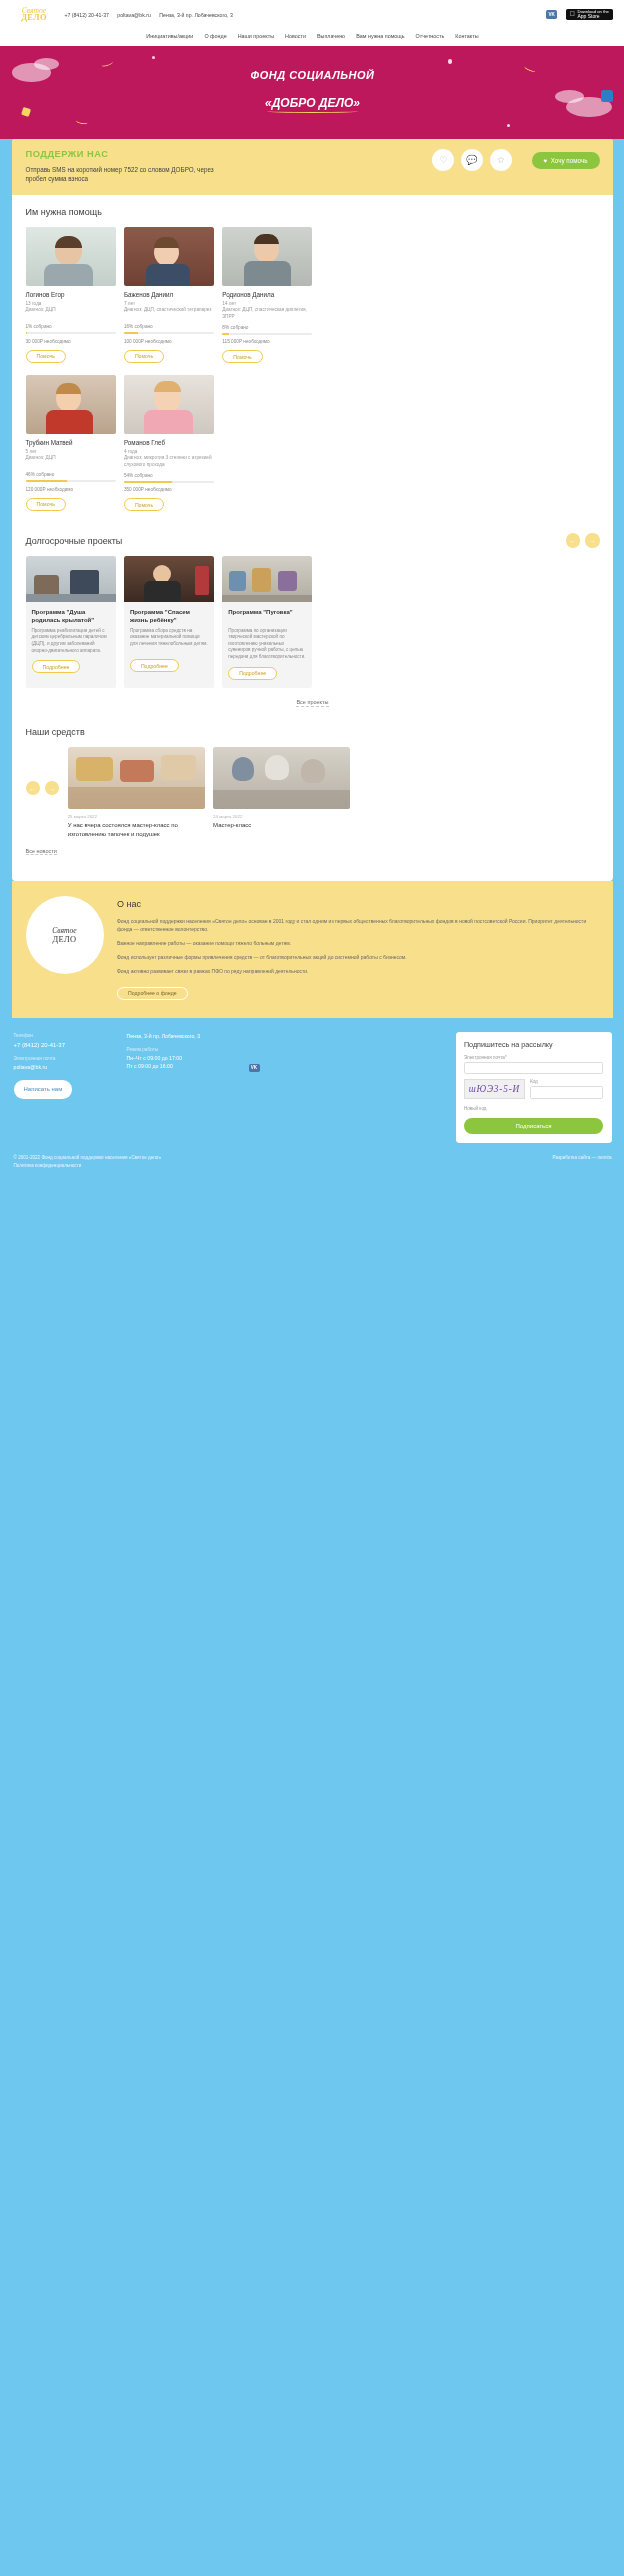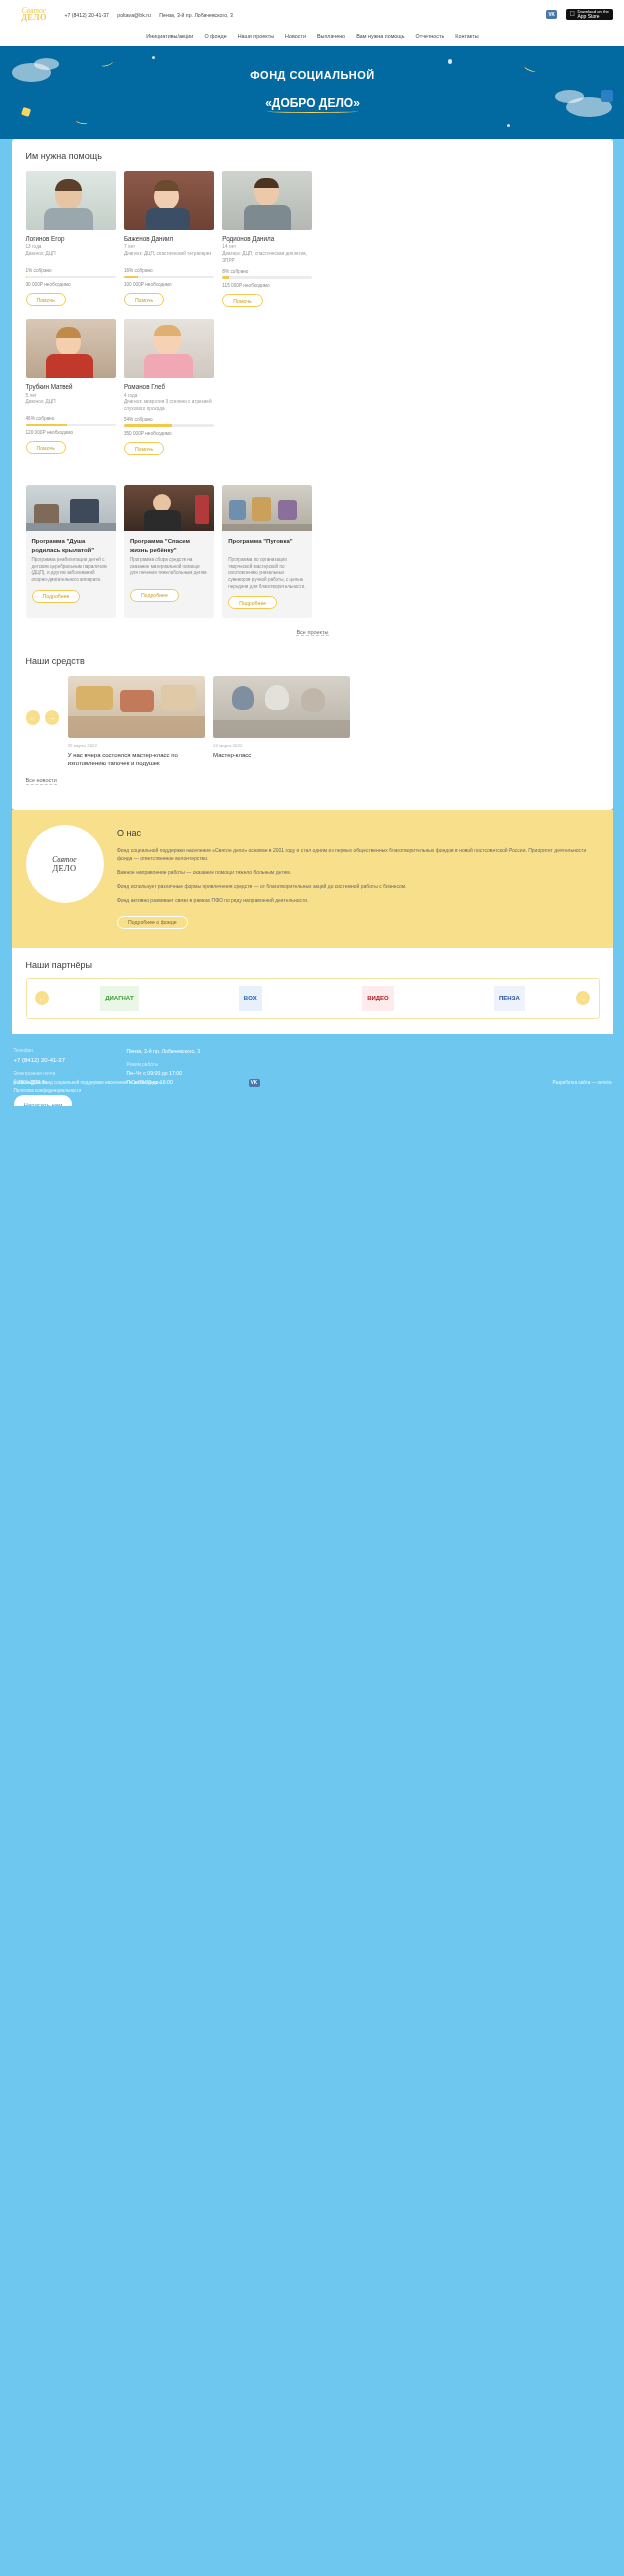--- a/index.html
+++ b/index.html
@@ -60,23 +60,24 @@
     font-size: 5.4px;
     color: #4a4a4a;
     position: relative;
     z-index: 5;
   }
   .nav a { color: #4a4a4a; text-decoration: none; white-space: nowrap; }
 
   
   .hero {
     position: relative;
-    background: #0369a1;
+    background: #be185d;
     height: 93px;
     overflow: hidden;
+    font-style: italic;
   }
   .hero .headline {
     position: absolute; left: 0; right: 0; top: 22px;
     text-align: center; color: #fff;
     font-family: "Liberation Sans", sans-serif;
   }
   .hero .h1 { font-size: 11px; font-weight: bold; letter-spacing: 0.5px; line-height: 1.35; }
   .hero .h2 {
     display: inline-block; margin-top: 6px;
     font-size: 12px; font-weight: bold; color: #fff;
@@ -345,20 +346,33 @@
     <div class="headline">
       <div class="h1">ФОНД СОЦИАЛЬНОЙ</div>
       <div class="h2wrap">
         <div class="h2">«ДОБРО ДЕЛО»</div>
       </div>
     </div>
   </div>
 
   <div class="content">
 
+    <div class="support">
+      <h2>ПОДДЕРЖИ НАС</h2>
+      <p>Отправь SMS на короткий номер 7522 со словом ДОБРО, через пробел сумма взноса</p>
+      <div class="bubbles">
+        <span class="bubble">♡</span>
+        <span class="bubble b3">💬</span>
+        <span class="bubble">☆</span>
+      </div>
+      <button class="btn-help">
+        <span>♥</span>
+        <span>Хочу помочь</span>
+      </button>
+    </div>
 
     <div class="section">
       <h3>Им нужна помощь</h3>
       <div class="grid3">
 
         <div class="card-need">
           <div class="photo">
             <div class="ph" style="background:linear-gradient(#dfe7e2,#c3cfc8)">
               <div style="position:absolute;left:29px;top:10px;width:27px;height:29px;border-radius:50%;background:#e7c4a4"></div>
               <div style="position:absolute;left:29px;top:8.4px;width:27px;height:12px;border-radius:13.5px 13.5px 0 0;background:#5a3f2c"></div>
@@ -450,20 +464,27 @@
           <div class="bar">
               <i style="width:54%"></i>
             </div>
           <div class="need-sum"><span>350 000Р</span> <span>необходимо</span></div>
           <button class="btn-small">Помочь</button>
         </div>
       </div>
     </div>
 
     <div class="section" style="padding-top:18.6px;">
+      <div class="projects-head">
+        <h3 style="margin:0;">Долгосрочные проекты</h3>
+        <div class="arrows">
+          <span class="arrow">←</span>
+          <span class="arrow">→</span>
+        </div>
+      </div>
       <div class="proj-grid">
 
         <div class="proj">
           <div class="photo">
             <div class="ph" style="background:linear-gradient(#cfd6d9,#aeb7bb)">
               <div style="position:absolute;left:8.4px;top:18.6px;width:25px;height:22px;background:#7d6a58;border-radius:3.4px"></div>
               <div style="position:absolute;left:44px;top:13.5px;width:29px;height:25px;background:#3e4a5a;border-radius:2.5px"></div>
               <div style="position:absolute;left:0;bottom:0;width:90px;height:8.4px;background:#8a9299"></div>
             </div>
           </div>
@@ -554,53 +575,54 @@
     <div class="txt">
       <h3>О нас</h3>
       <p>Фонд социальной поддержки населения «Святое дело» основан в 2001 году и стал одним из первых общественных благотворительных фондов в новой постсоветской России. Приоритет деятельности фонда — ответственное волонтерство.</p>
       <p>Важное направление работы — оказание помощи тяжело больным детям.</p>
       <p>Фонд использует различные формы привлечения средств — от благотворительных акций до системной работы с бизнесом.</p>
       <p>Фонд активно развивает связи в рамках ПФО по ряду направлений деятельности.</p>
       <button class="btn-small">Подробнее о фонде</button>
     </div>
   </div>
 
-  <div class="partners">
-    <h3>Наши партнёры</h3>
-    <div class="partner-row">
-      <span class="arrow">←</span>
-      <div class="partner-logos">
-        <span class="plogo" style="background:#eaf6e6;color:#3aa03a;">ДИАГНАТ</span>
-        <span class="plogo" style="background:#e8f0fb;color:#1f5fa8;">BOX</span>
-        <span class="plogo" style="background:#fdeceb;color:#b02020;">ВИДЕО</span>
-        <span class="plogo" style="background:#eef2fb;color:#1f4e9c;">ПЕНЗА</span>
-      </div>
-      <span class="arrow">→</span>
-    </div>
-  </div>
 
   <div class="footer">
     <div class="col c1">
       <div class="lbl">Телефон</div>
       <div class="val">+7 (8412) 20-41-37</div>
       <div class="lbl" style="margin-top:5px;">Электронная почта</div>
       <div>poltava@bk.ru</div>
       <div class="write-btn">Написать нам</div>
     </div>
     <div class="col c2">
       <div>Пенза, 3-й пр. Лобачевского, 3</div>
       <div class="lbl" style="margin-top:5px;">Режим работы</div>
       <div>Пн–Чт с 09:00 до 17:00</div>
       <div>Пт с 09:00 до 16:00</div>
     </div>
     <div class="col c3">
       <div style="margin-top:32px;">
         <span class="vk-badge">VK</span>
       </div>
     </div>
+    <div class="subscribe">
+      <h4>Подпишитесь на рассылку</h4>
+      <label>Электронная почта*</label>
+      <input type="text" value="" style="">
+      <div class="captcha-row">
+        <span class="captcha-img">шЮЭ3-5-И</span>
+        <span class="captcha-field">
+          <label>Код</label>
+          <input type="text" value="" style="">
+        </span>
+      </div>
+      <a class="new-code">Новый код</a>
+      <button class="btn-sub">Подписаться</button>
+    </div>
   </div>
 
   <div class="footer-bottom">
     <div>
       <span>© 2001-2022 Фонд социальной поддержки населения «Святое дело»</span>
       <a>Политика конфиденциальности</a>
     </div>
     <div>
       <span>Разработка сайта — </span><span>nemira</span>
     </div>

